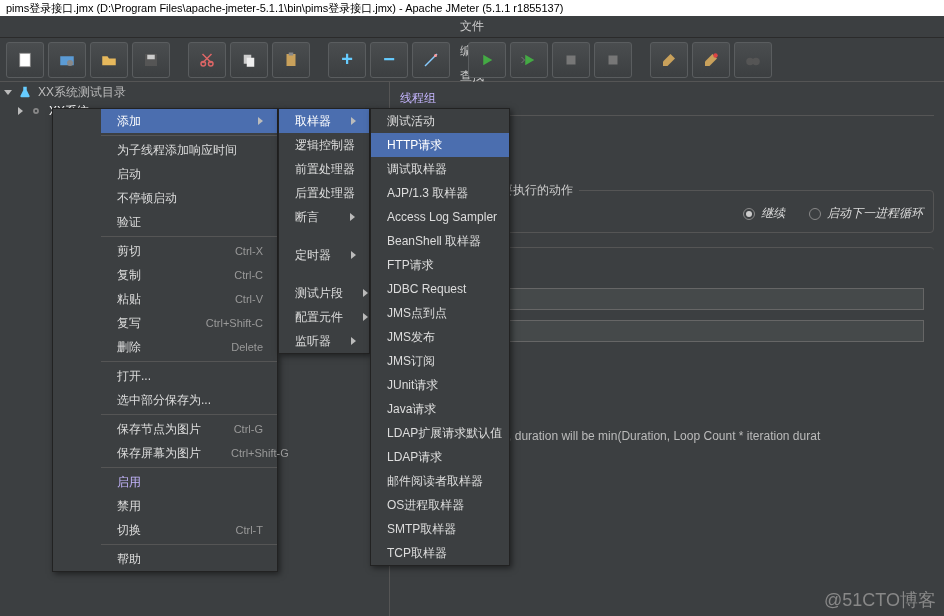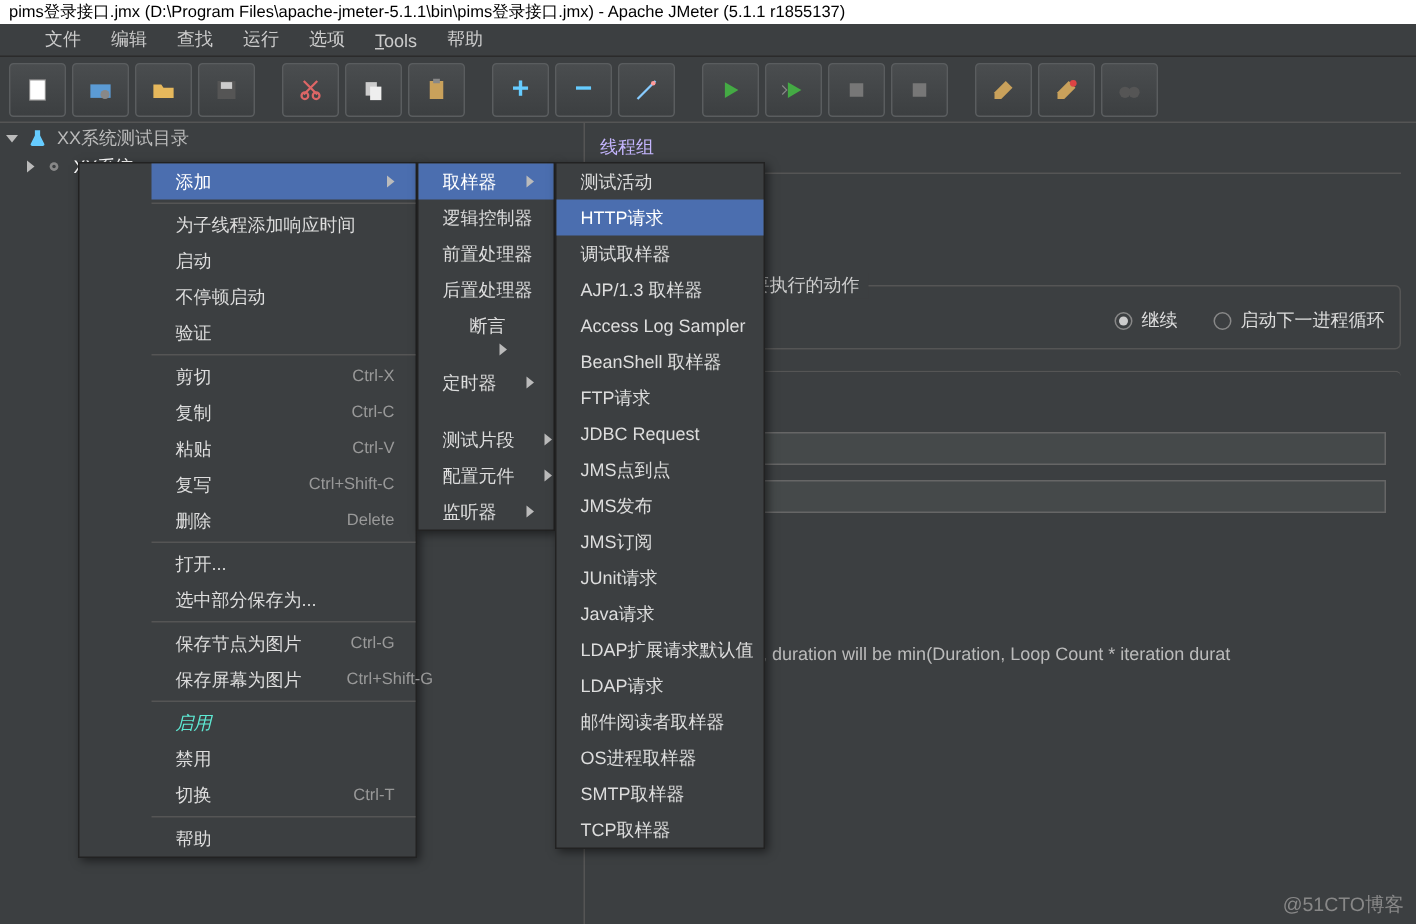--- a/index.html
+++ b/index.html
@@ -1,50 +1,50 @@
 <!DOCTYPE html>
 <html><head>
 <meta charset="utf-8">
 <style>
 * { margin:0; padding:0; box-sizing:border-box; font-family:"Microsoft YaHei",Arial,sans-serif; font-size:12px; user-select:none; }
 body { background:#3c3f41; color:#bbb; width:944px; height:616px; overflow:hidden; position:relative; }
 .titlebar { height:16px; background:#fff; color:#000; padding:0 6px; font-family:Arial; font-size:11px; line-height:16px; overflow:hidden; }
-.menubar { height:22px; background:#3c3f41; color:#ccc; display:flex; align-items:center; padding:0 22px; gap:4px; border-bottom:1px solid #2b2b2b; }
+.menubar { height:22px; background:#3c3f41; color:#ccc; display:flex; align-items:center; padding:0 9px; gap:4px; border-bottom:1px solid #2b2b2b;flex-direction:column; }
 .menubar span { padding:2px 8px; }
 .menubar span u { text-decoration:underline; }
 .toolbar { height:44px; background:#3c3f41; display:flex; align-items:center; padding:4px 6px; gap:4px; border-bottom:1px solid #555; }
 .tbtn { width:38px; height:36px; background:linear-gradient(#4a4d4f,#3c3f41); border:1px solid #5a5d5f; border-radius:3px; display:flex; align-items:center; justify-content:center; }
 .tsep { width:10px; }
 .svg-icon { width:18px; height:18px; }
 .main { display:flex; height:calc(100% - 82px); }
 .tree-pane { width:390px; background:#3c3f41; border-right:1px solid #555; position:relative; }
 .tree-header { display:flex; align-items:center; gap:6px; padding:2px 4px; height:20px; }
 .tree-sub { display:flex; align-items:center; gap:6px; padding:0px 18px; height:18px; color:#fff; }
 .right-pane { flex:1; background:#3c3f41; padding:4px 10px; position:relative; overflow:hidden; }
 .panel-title { color:#c4b5fd; padding:4px 0 8px 0; border-bottom:1px solid #555; }
 .group-box { border:1px solid #555; border-radius:4px; margin-top:14px; padding:14px 10px 10px 10px; position:relative; }
 .group-legend { position:absolute; top:-9px; left:10px; background:#3c3f41; padding:0 6px; color:#ccc; }
-.radio-row { display:flex; gap:24px; align-items:flex-end; color:#ddd; justify-content:flex-end; }
+.radio-row { display:flex; gap:24px; align-items:flex-end; color:#ddd; justify-content:flex-end;font-style:italic; }
 .radio-row label { display:flex; align-items:center; gap:6px; }
 .radio-dot { width:12px; height:12px; border-radius:50%; border:1px solid #888; display:inline-flex; align-items:center; justify-content:center; }
 .radio-dot.sel::after { content:""; width:6px; height:6px; background:#ccc; border-radius:50%; }
 .field-row { display:flex; align-items:center; margin-top:10px; gap:6px; color:#ddd; }
 .field-row input[type=text] { flex:1; background:#45494a; border:1px solid #666; color:#ddd; padding:2px 6px; height:22px; }
 .note { color:#bbb; margin-top:10px; }
 .ctx-menu { position:absolute; background:#3c3f41; border:1px solid #222; box-shadow:2px 2px 6px rgba(0,0,0,0.5); z-index:100; }
 .ctx-item { display:flex; align-items:center; justify-content:space-between; padding:4px 14px 4px 16px; color:#ddd; white-space:nowrap; height:24px; }
 .ctx-item.highlight { background:#4b6eaf; color:#fff; }
-.ctx-item.disabled { color:#5eead4;font-style:italic; }
+.ctx-item.disabled { color:#c4b5fd; }
 .ctx-sep { height:1px; background:#555; margin:2px 0; }
 .ctx-shortcut { color:#999; font-size:11px; margin-left:30px; }
 .ctx-arrow { margin-left:20px; }
 #menu1 { left:52px; top:108px; width:226px;padding-left:48px; }
 #menu2 { left:278px; top:108px; width:92px; }
 #menu3 { left:370px; top:108px; width:140px; }
-.watermark { position:absolute; right:8px; bottom:4px; color:#888; font-size:13px; }
+.watermark { position:absolute; right:8px; bottom:4px; color:#888; font-size:18px; }
 .tri { display:inline-block; width:0; height:0; border-top:4px solid transparent; border-bottom:4px solid transparent; border-left:5px solid #bbb; }
 .tri-down { display:inline-block; width:0; height:0; border-left:4px solid transparent; border-right:4px solid transparent; border-top:5px solid #bbb; }
 .flask { width:14px; height:14px; }
 .gear { width:14px; height:14px; }
 .checkline { margin-top:10px; color:#ddd; }
 </style>
 </head>
 <body>
 
 <div class="titlebar">pims登录接口.jmx (D:\Program Files\apache-jmeter-5.1.1\bin\pims登录接口.jmx) - Apache JMeter (5.1.1 r1855137)</div>
@@ -288,21 +288,21 @@
       <span class="ctx-arrow"><span class="tri"></span></span>
     </div>
     <div class="ctx-item" style="height: 24px;">
       <span>前置处理器</span>
       <span class="ctx-arrow"><span class="tri"></span></span>
     </div>
     <div class="ctx-item" style="height: 24px;">
       <span>后置处理器</span>
       <span class="ctx-arrow"><span class="tri"></span></span>
     </div>
-    <div class="ctx-item" style="height: 24px; flex-direction: column;">
+    <div class="ctx-item" style="height: 24px;">
       <span>断言</span>
       <span class="ctx-arrow"><span class="tri"></span></span>
     </div>
     <div style="height: 14px;"></div>
     <div class="ctx-item" style="height: 24px;">
       <span>定时器</span>
       <span class="ctx-arrow"><span class="tri"></span></span>
     </div>
     <div style="height: 14px;"></div>
     <div class="ctx-item" style="height: 24px;">

